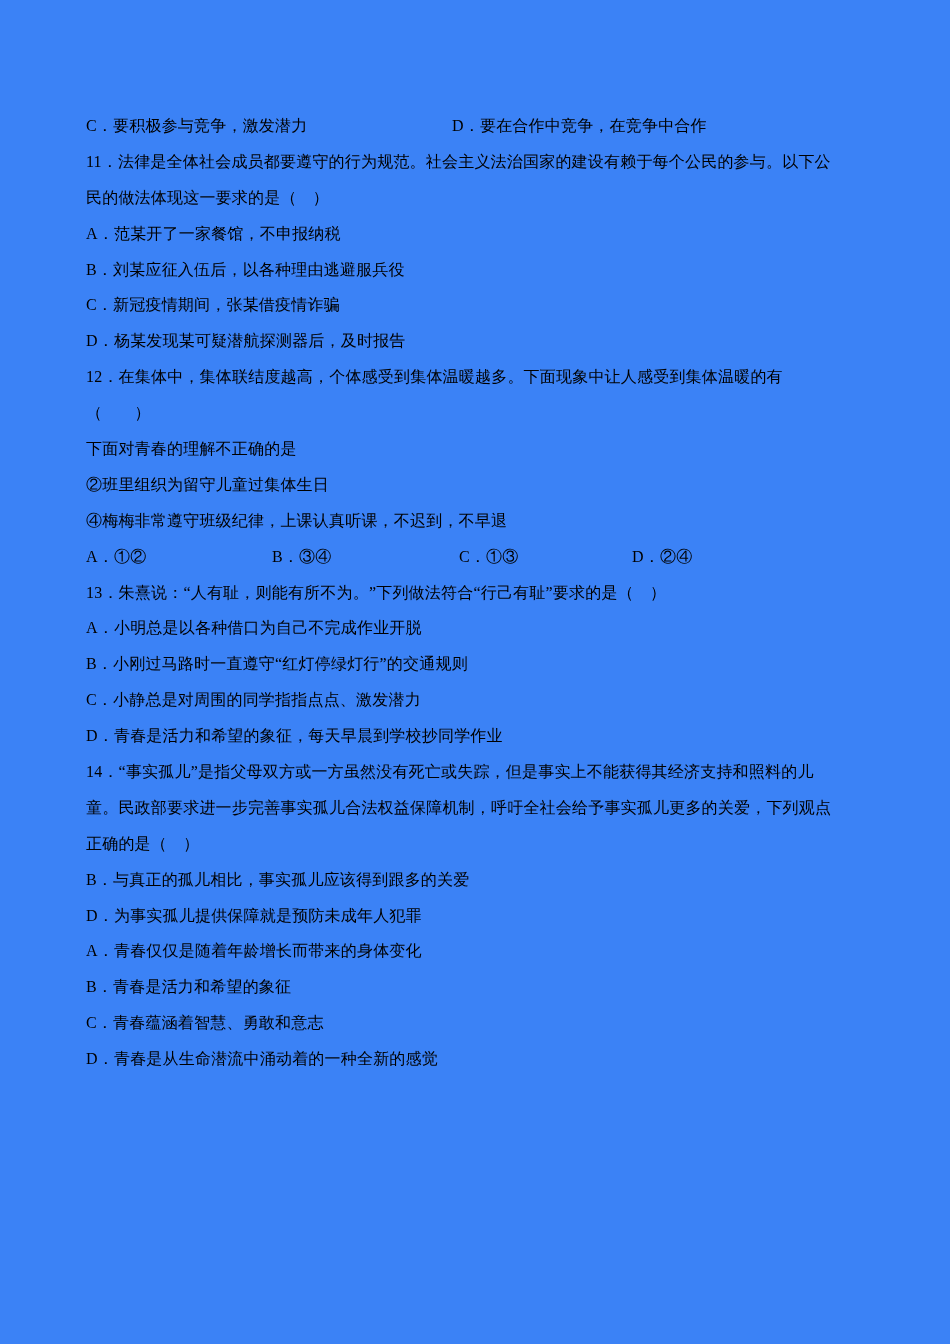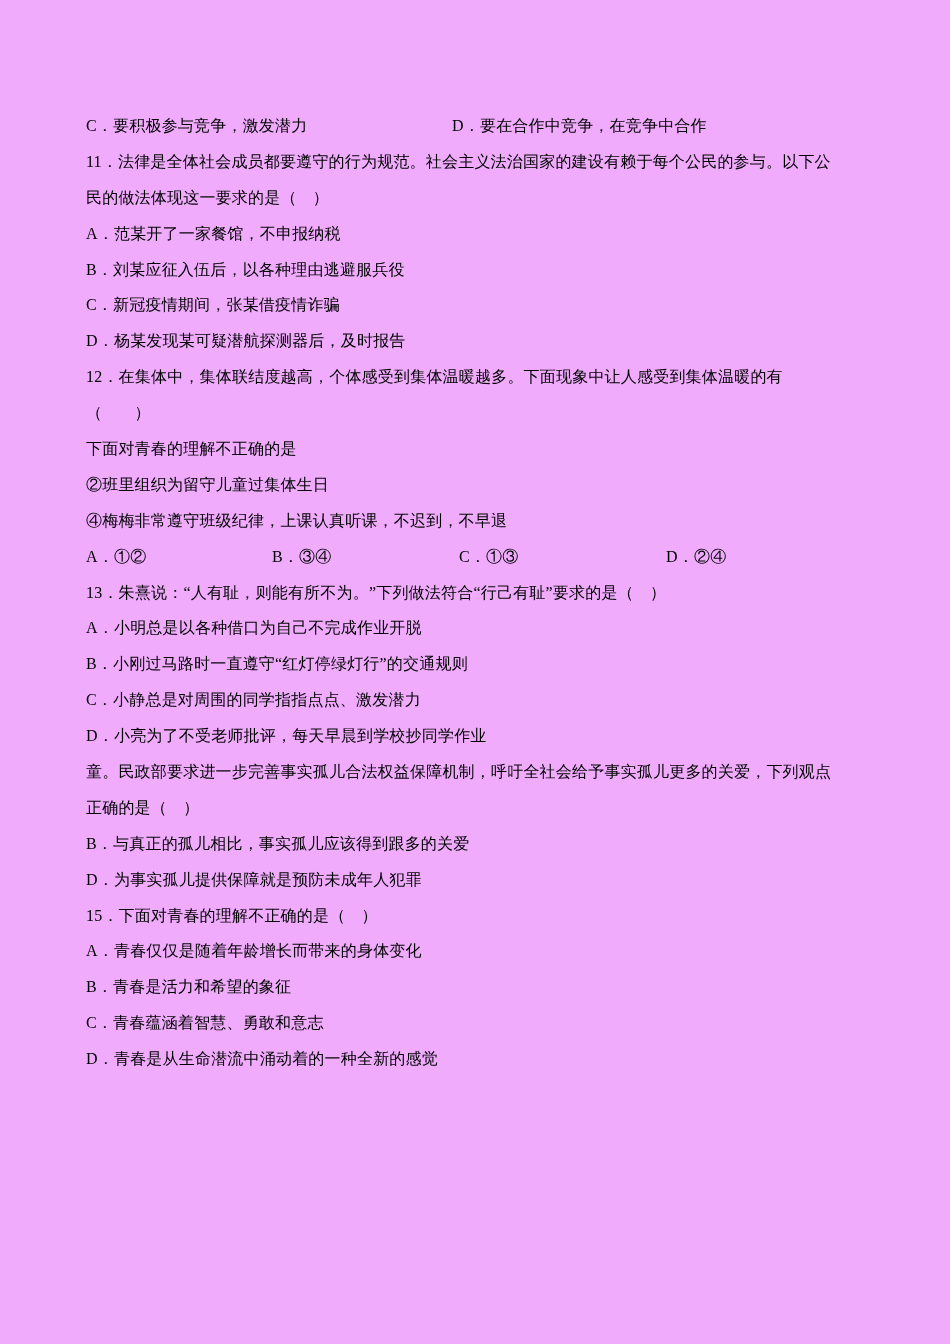--- a/index.html
+++ b/index.html
@@ -4,21 +4,21 @@
 <style>
   html, body {
     margin: 0;
     padding: 0;
     background: #ffffff;
   }
   .page {
     position: relative;
     width: 950px;
     height: 1344px;
-    background: #f0abfc;
+    background: #3b82f6;
     overflow: hidden;
     font-family: "Liberation Serif", "DejaVu Serif", serif;
     color: #000000;
   }
   .content {
     position: absolute;
     left: 86px;
     top: 108px;
     width: 790px;
   }
@@ -32,21 +32,21 @@
   }
   .seg {
     position: absolute;
     top: 0;
     white-space: nowrap;
   }
   .seg.pos-0   { left: 0; }
   .seg.pos-d1  { left: 366px; }  
   .seg.pos-b   { left: 186px; }  
   .seg.pos-c   { left: 373px; }  
-  .seg.pos-d   { left: 580px; }  
+  .seg.pos-d   { left: 546px; }  
 </style>
 </head>
 <body>
 
 <div class="page">
   <div class="content">
 
     <div class="line">
       <span class="seg pos-0">C．要积极参与竞争，激发潜力</span>
       <span class="seg pos-d1">D．要在合作中竞争，在竞争中合作</span>
@@ -68,27 +68,27 @@
       <span class="seg pos-0">A．①②</span>
       <span class="seg pos-b">B．③④</span>
       <span class="seg pos-c">C．①③</span>
       <span class="seg pos-d">D．②④</span>
     </div>
 
     <div class="line">13．朱熹说：“人有耻，则能有所不为。”下列做法符合“行己有耻”要求的是（　）</div>
     <div class="line">A．小明总是以各种借口为自己不完成作业开脱</div>
     <div class="line">B．小刚过马路时一直遵守“红灯停绿灯行”的交通规则</div>
     <div class="line">C．小静总是对周围的同学指指点点、激发潜力</div>
-    <div class="line">D．小亮为了不受老师批评，每天早晨到学校抄同学作业</div>
+    <div class="line">D．青春是活力和希望的象征，每天早晨到学校抄同学作业</div>
 
+    <div class="line">14．“事实孤儿”是指父母双方或一方虽然没有死亡或失踪，但是事实上不能获得其经济支持和照料的儿</div>
     <div class="line">童。民政部要求进一步完善事实孤儿合法权益保障机制，呼吁全社会给予事实孤儿更多的关爱，下列观点</div>
     <div class="line">正确的是（　）</div>
     <div class="line">B．与真正的孤儿相比，事实孤儿应该得到跟多的关爱</div>
     <div class="line">D．为事实孤儿提供保障就是预防未成年人犯罪</div>
 
-    <div class="line">15．下面对青春的理解不正确的是（　）</div>
     <div class="line">A．青春仅仅是随着年龄增长而带来的身体变化</div>
     <div class="line">B．青春是活力和希望的象征</div>
     <div class="line">C．青春蕴涵着智慧、勇敢和意志</div>
     <div class="line">D．青春是从生命潜流中涌动着的一种全新的感觉</div>
 
   </div>
 </div>
 
 </body></html>

